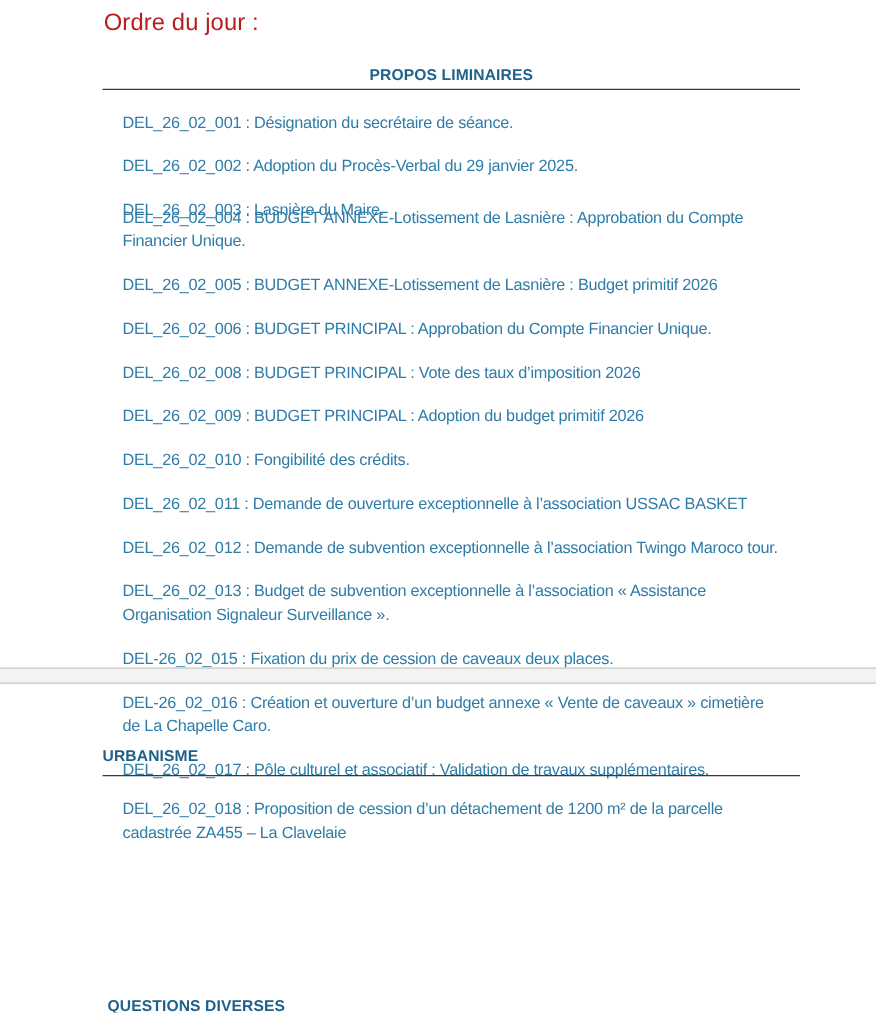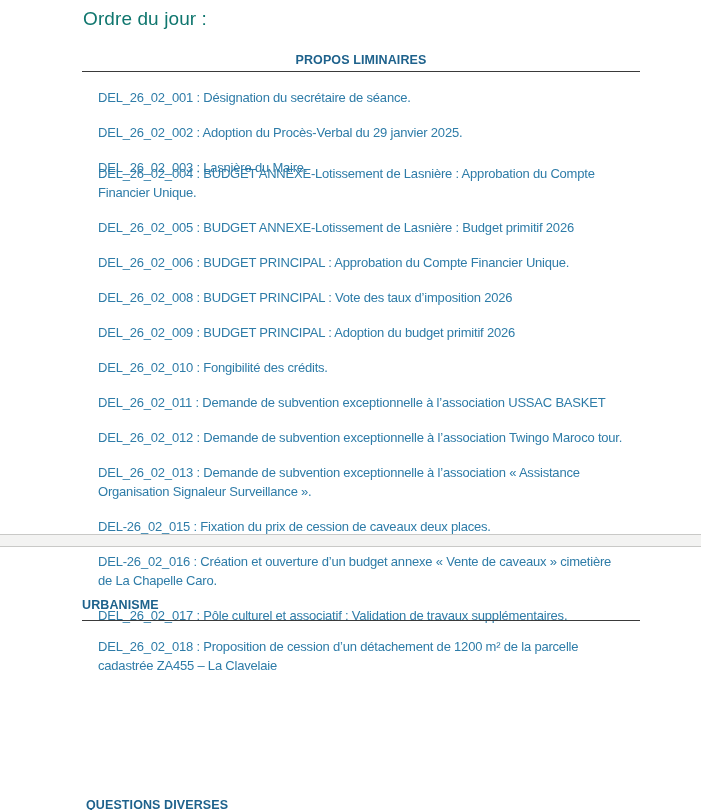--- a/index.html
+++ b/index.html
@@ -9,21 +9,21 @@
     position: relative;
     overflow: hidden;
     font-family: "Liberation Sans", sans-serif;
     -webkit-font-smoothing: antialiased;
   }
   .abs { position: absolute; }
   .doc-title {
     margin: 0;
     font-size: 19px;
     font-weight: normal;
-    color: #0f766e;
+    color: #b91c1c;
     letter-spacing: 0.1px;
   }
   section.agenda-section { display: block; }
   h2.section-heading {
     margin: 0;
     font-size: 12.5px;
     line-height: 14px;
     font-weight: bold;
     color: #1E628C;
     border-bottom: 1.5px solid #3A3A3A;
@@ -72,23 +72,23 @@
   </section>
 
   <section id="section-1" class="abs content agenda-section">
     <div class="items">
       <p class="agenda-item">DEL_26_02_004 : BUDGET ANNEXE-Lotissement de Lasnière : Approbation du Compte Financier Unique.</p>
       <p class="agenda-item">DEL_26_02_005 : BUDGET ANNEXE-Lotissement de Lasnière : Budget primitif 2026</p>
       <p class="agenda-item">DEL_26_02_006 : BUDGET PRINCIPAL : Approbation du Compte Financier Unique.</p>
       <p class="agenda-item">DEL_26_02_008 : BUDGET PRINCIPAL : Vote des taux d’imposition 2026</p>
       <p class="agenda-item">DEL_26_02_009 : BUDGET PRINCIPAL : Adoption du budget primitif 2026</p>
       <p class="agenda-item">DEL_26_02_010 : Fongibilité des crédits.</p>
-      <p class="agenda-item">DEL_26_02_011 : Demande de subvention exceptionnelle à l’association USSAC BASKET</p>
+      <p class="agenda-item">DEL_26_02_011 : Demande de ouverture exceptionnelle à l’association USSAC BASKET</p>
       <p class="agenda-item">DEL_26_02_012 : Demande de subvention exceptionnelle à l’association Twingo Maroco tour.</p>
-      <p class="agenda-item">DEL_26_02_013 : Demande de subvention exceptionnelle à l’association « Assistance Organisation Signaleur Surveillance ».</p>
+      <p class="agenda-item">DEL_26_02_013 : Budget de subvention exceptionnelle à l’association « Assistance Organisation Signaleur Surveillance ».</p>
       <p class="agenda-item">DEL-26_02_015 : Fixation du prix de cession de caveaux deux places.</p>
       <p class="agenda-item">DEL-26_02_016 : Création et ouverture d’un budget annexe « Vente de caveaux » cimetière de La Chapelle Caro.</p>
       <p class="agenda-item">DEL_26_02_017 : Pôle culturel et associatif : Validation de travaux supplémentaires.</p>
     </div>
   </section>
 
   <div id="page-break" class="abs"></div>
 
   <section id="section-2" class="abs content agenda-section">
     <h2 class="section-heading pb8">URBANISME</h2>

